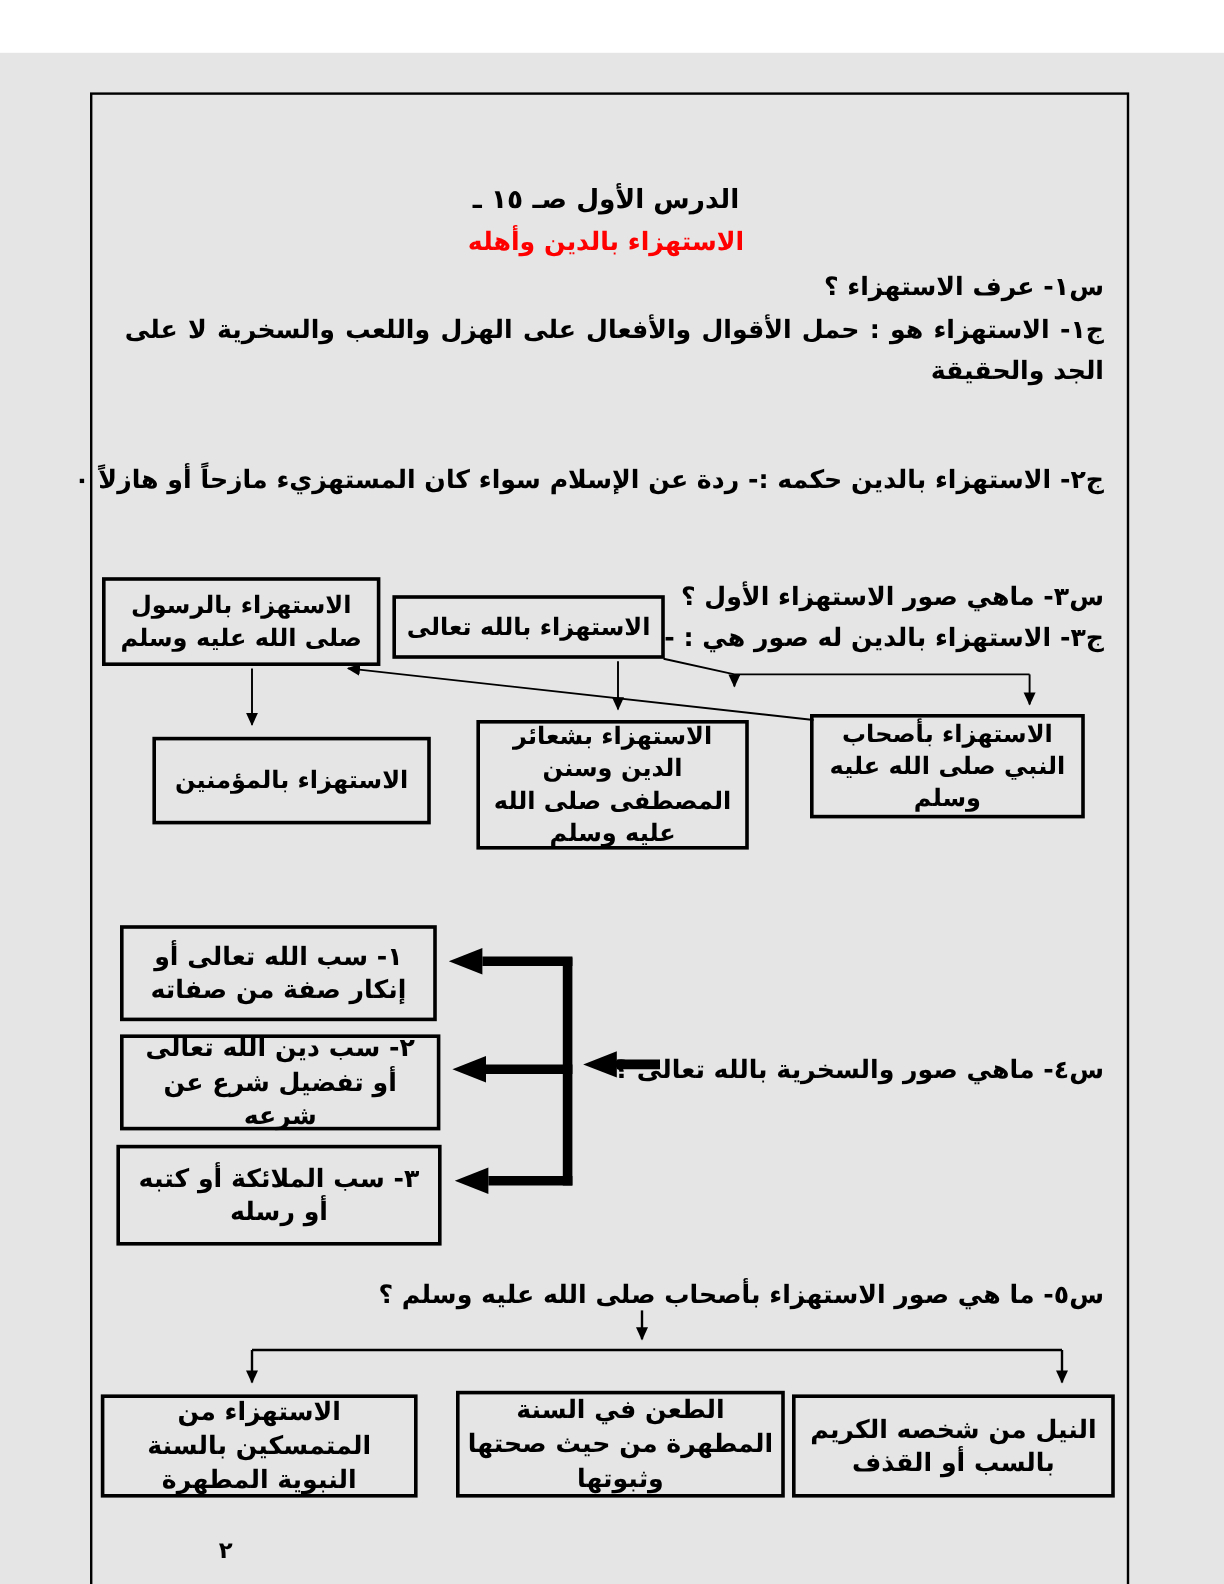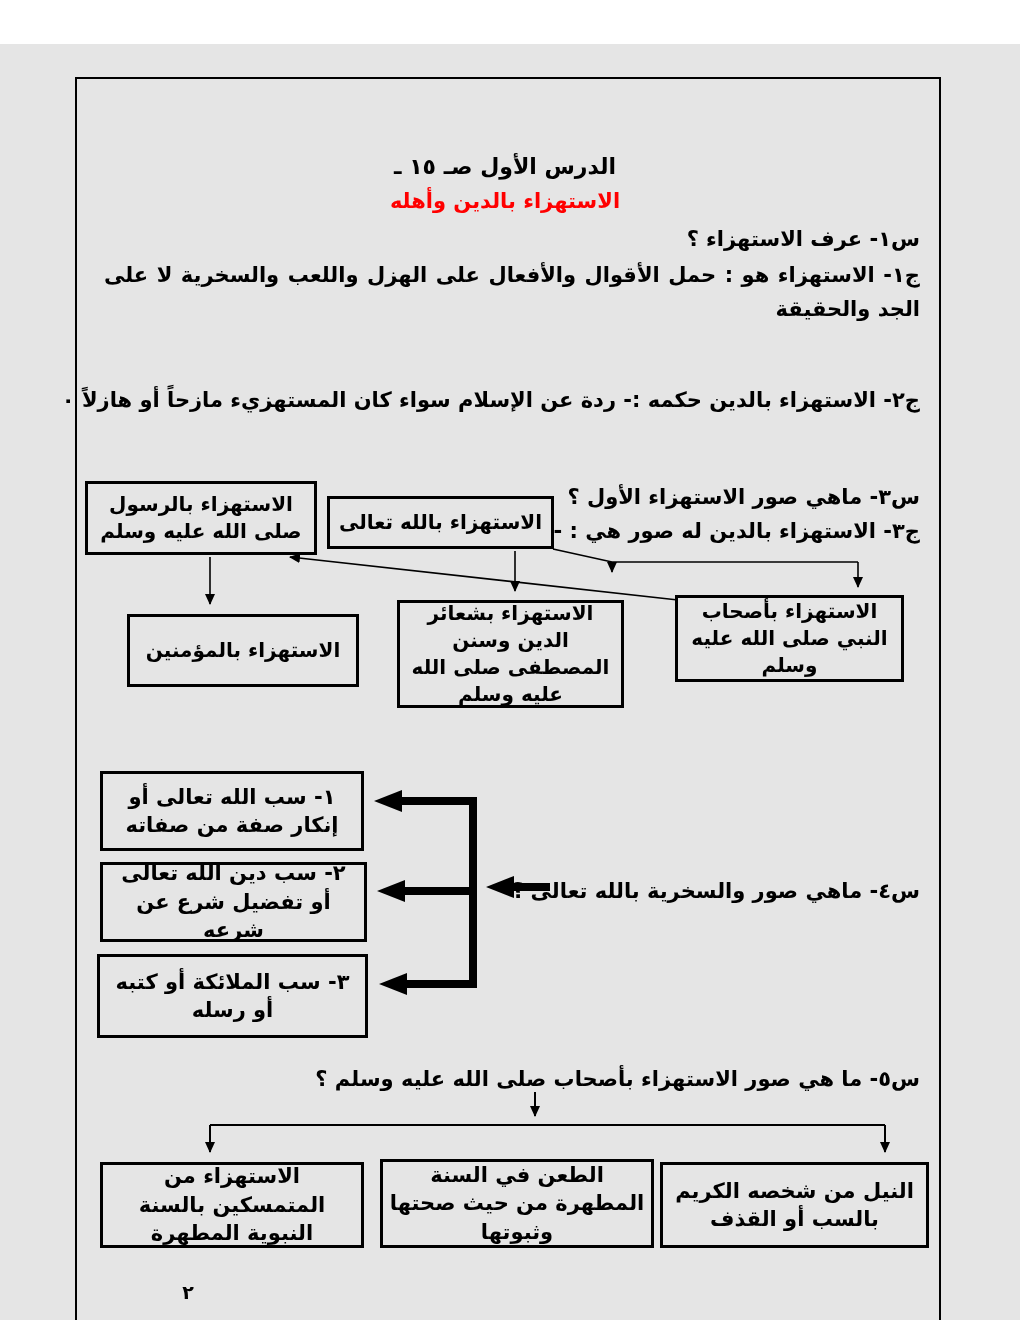--- a/index.html
+++ b/index.html
@@ -121,21 +121,21 @@
     <span>٢- سب دين الله تعالى أو تفضيل شرع عن شرعه</span>
   </div>
   <div class="abs box" style="left:97px;top:910px;width:271px;height:84px;font-size:21px;">
     <span>٣- سب الملائكة أو كتبه أو رسله</span>
   </div>
 
   <div class="abs txt right" style="right:100px;top:832px;">س٤- ماهي صور والسخرية بالله تعالى ؟</div>
 
   <div class="abs txt right" style="right:100px;top:1020px;">س٥- ما هي صور الاستهزاء بأصحاب صلى الله عليه وسلم ؟</div>
 
-  <div class="abs box" style="left:100px;top:1118px;width:264px;height:86px;font-size:21px;">
+  <div class="abs box" style="left:84px;top:1118px;width:264px;height:86px;font-size:21px;">
     <span>الاستهزاء من المتمسكين بالسنة النبوية المطهرة</span>
   </div>
   <div class="abs box" style="left:380px;top:1115px;width:274px;height:89px;font-size:21px;">
     <span>الطعن في السنة المطهرة من حيث صحتها وثبوتها</span>
   </div>
   <div class="abs box" style="left:660px;top:1118px;width:269px;height:86px;font-size:21px;">
     <span>النيل من شخصه الكريم بالسب أو القذف</span>
   </div>
 
   <div class="abs pagenum center" style="left:158px;top:1237px;width:60px;">٢</div>

